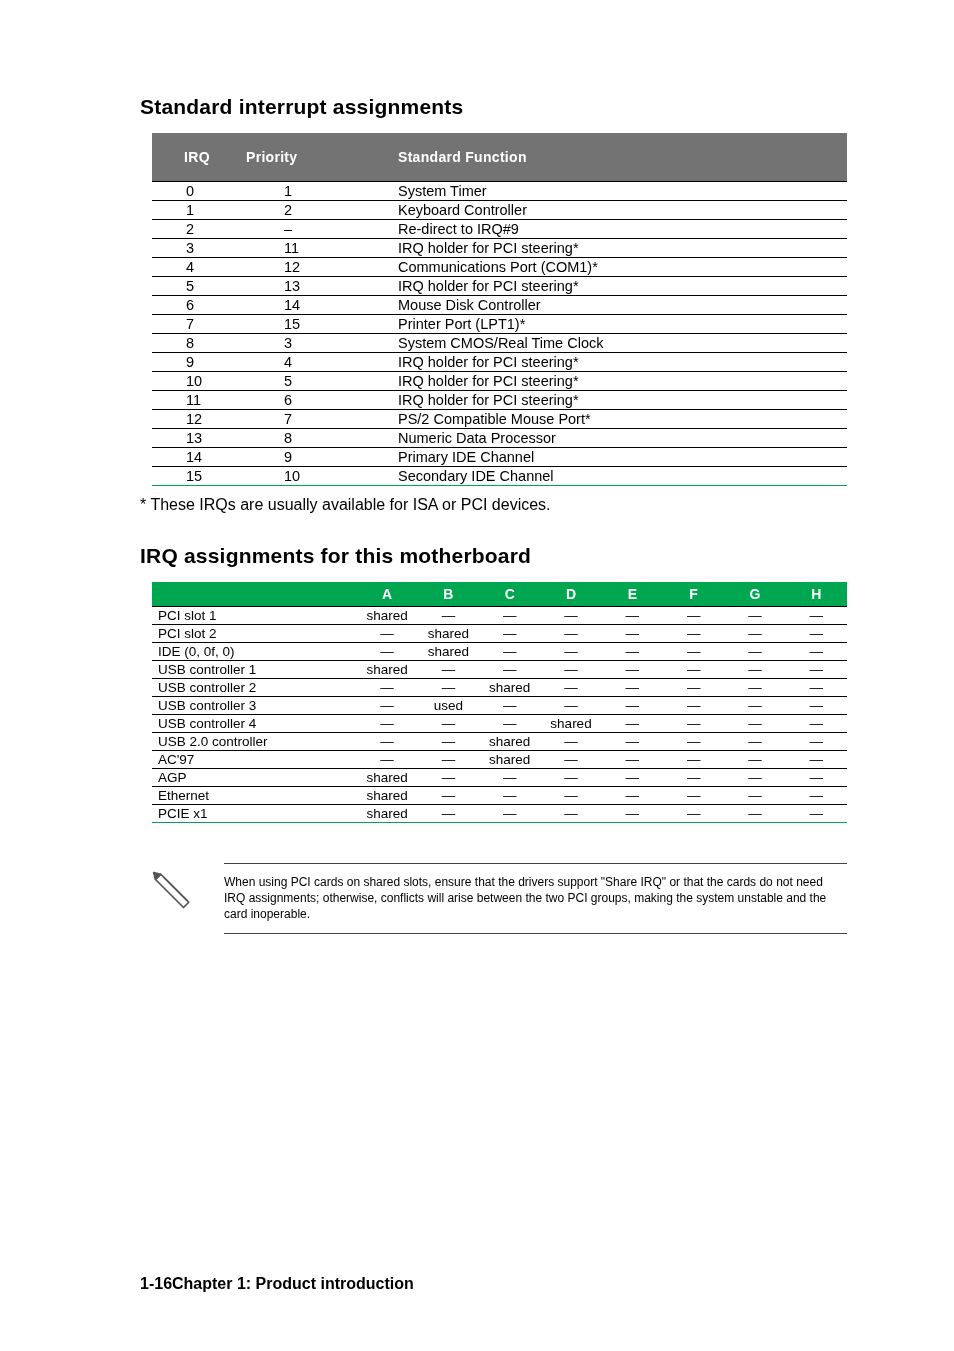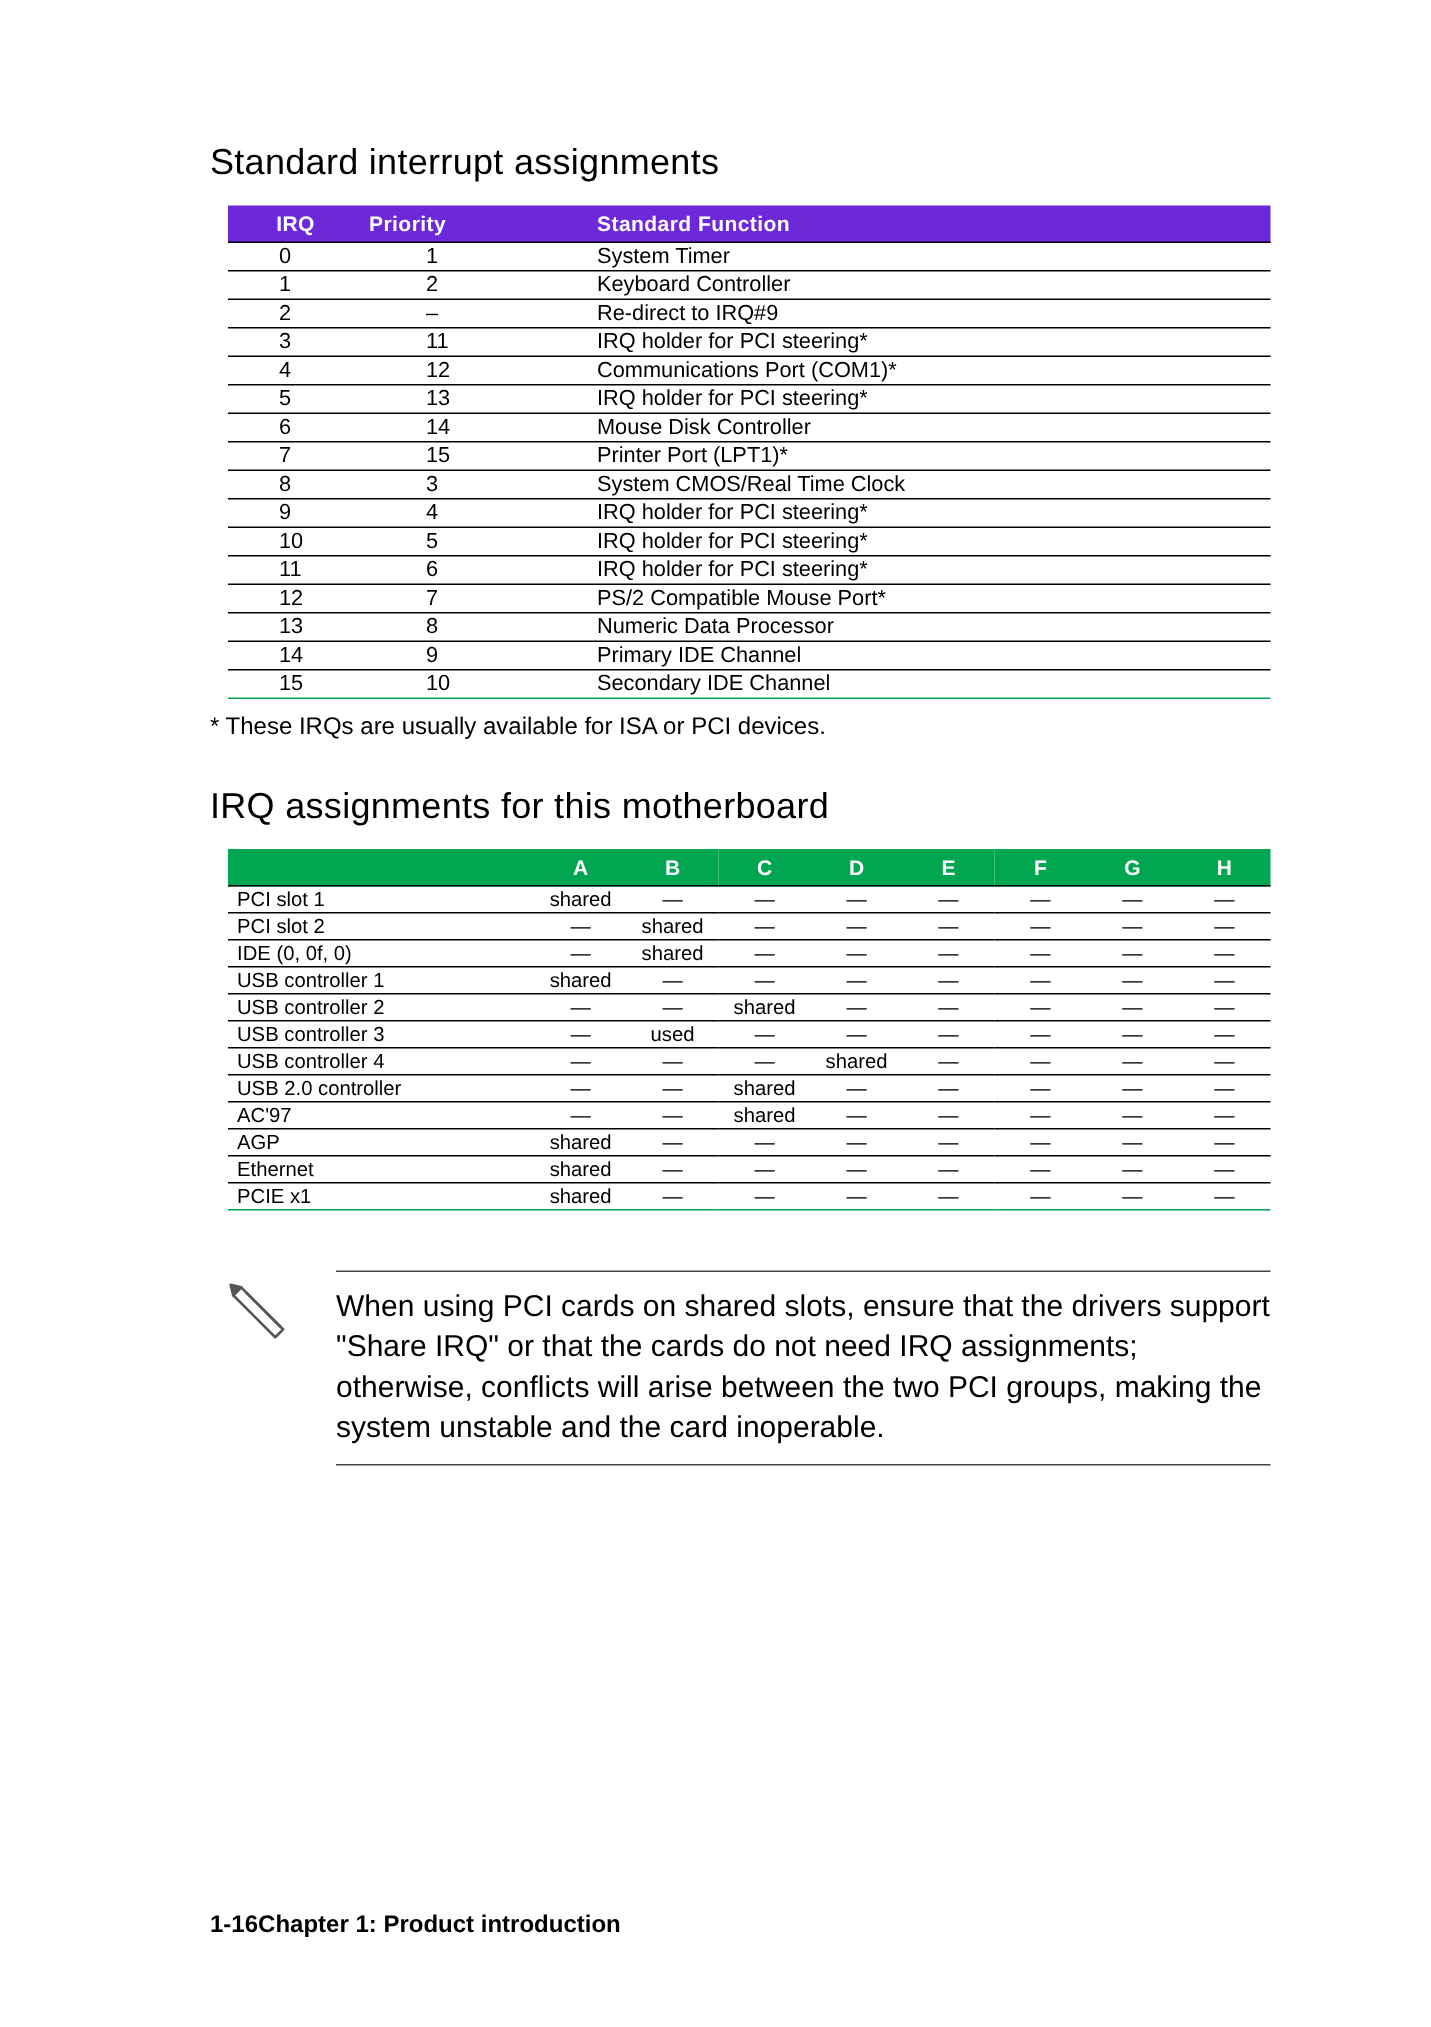--- a/index.html
+++ b/index.html
@@ -6,41 +6,41 @@
   body {
     font-family: "Helvetica Neue", Helvetica, Arial, sans-serif;
     background: #fff;
     width: 954px;
     height: 1351px;
     position: relative;
     padding: 95px 100px 0 140px;
     color: #000;
   }
   .section-title {
-    font-size: 24px;
-    font-weight: 400;
+    font-size: 21px;
+    font-weight: 700;
     margin-bottom: 14px;
     letter-spacing: 0.2px;
   }
   .section-title.second { margin-top: 30px; margin-bottom: 14px; }
 
   
   .table1 {
     width: 100%;
     border-collapse: collapse;
     font-size: 14px;
     margin-left: 12px;
     width: 695px;
   }
   .table1 thead th {
-    background: #6d28d9;
+    background: #737373;
     color: #fff;
     font-weight: 700;
     text-align: left;
-    padding: 4px 6px;
+    padding: 16px 6px;
     font-size: 14px;
     letter-spacing: 0.3px;
   }
   .table1 thead th:nth-child(1){ width: 90px; text-align: center; }
   .table1 thead th:nth-child(2){ width: 150px; text-align: left; padding-left: 4px; margin-top: 28px;}
   .table1 thead th:nth-child(3){ text-align: left; }
   .table1 tbody td {
     border-top: 1px solid #000;
     padding: 1px 6px;
     font-size: 14.5px;
@@ -89,21 +89,21 @@
     margin-left: 12px;
     width: 695px;
     gap: 30px;
   }
   .note-icon { flex: 0 0 42px; padding-top: 6px; }
   .note-icon svg { width: 42px; height: 42px; }
   .note-text {
     border-top: 1px solid #444;
     border-bottom: 1px solid #444;
     padding: 10px 0;
-    font-size: 20px;
+    font-size: 12px;
     line-height: 1.35;
     flex: 1;
   }
 
   .footer {
     position: absolute;
     bottom: 58px;
     left: 140px;
     right: 100px;
     display: flex;

